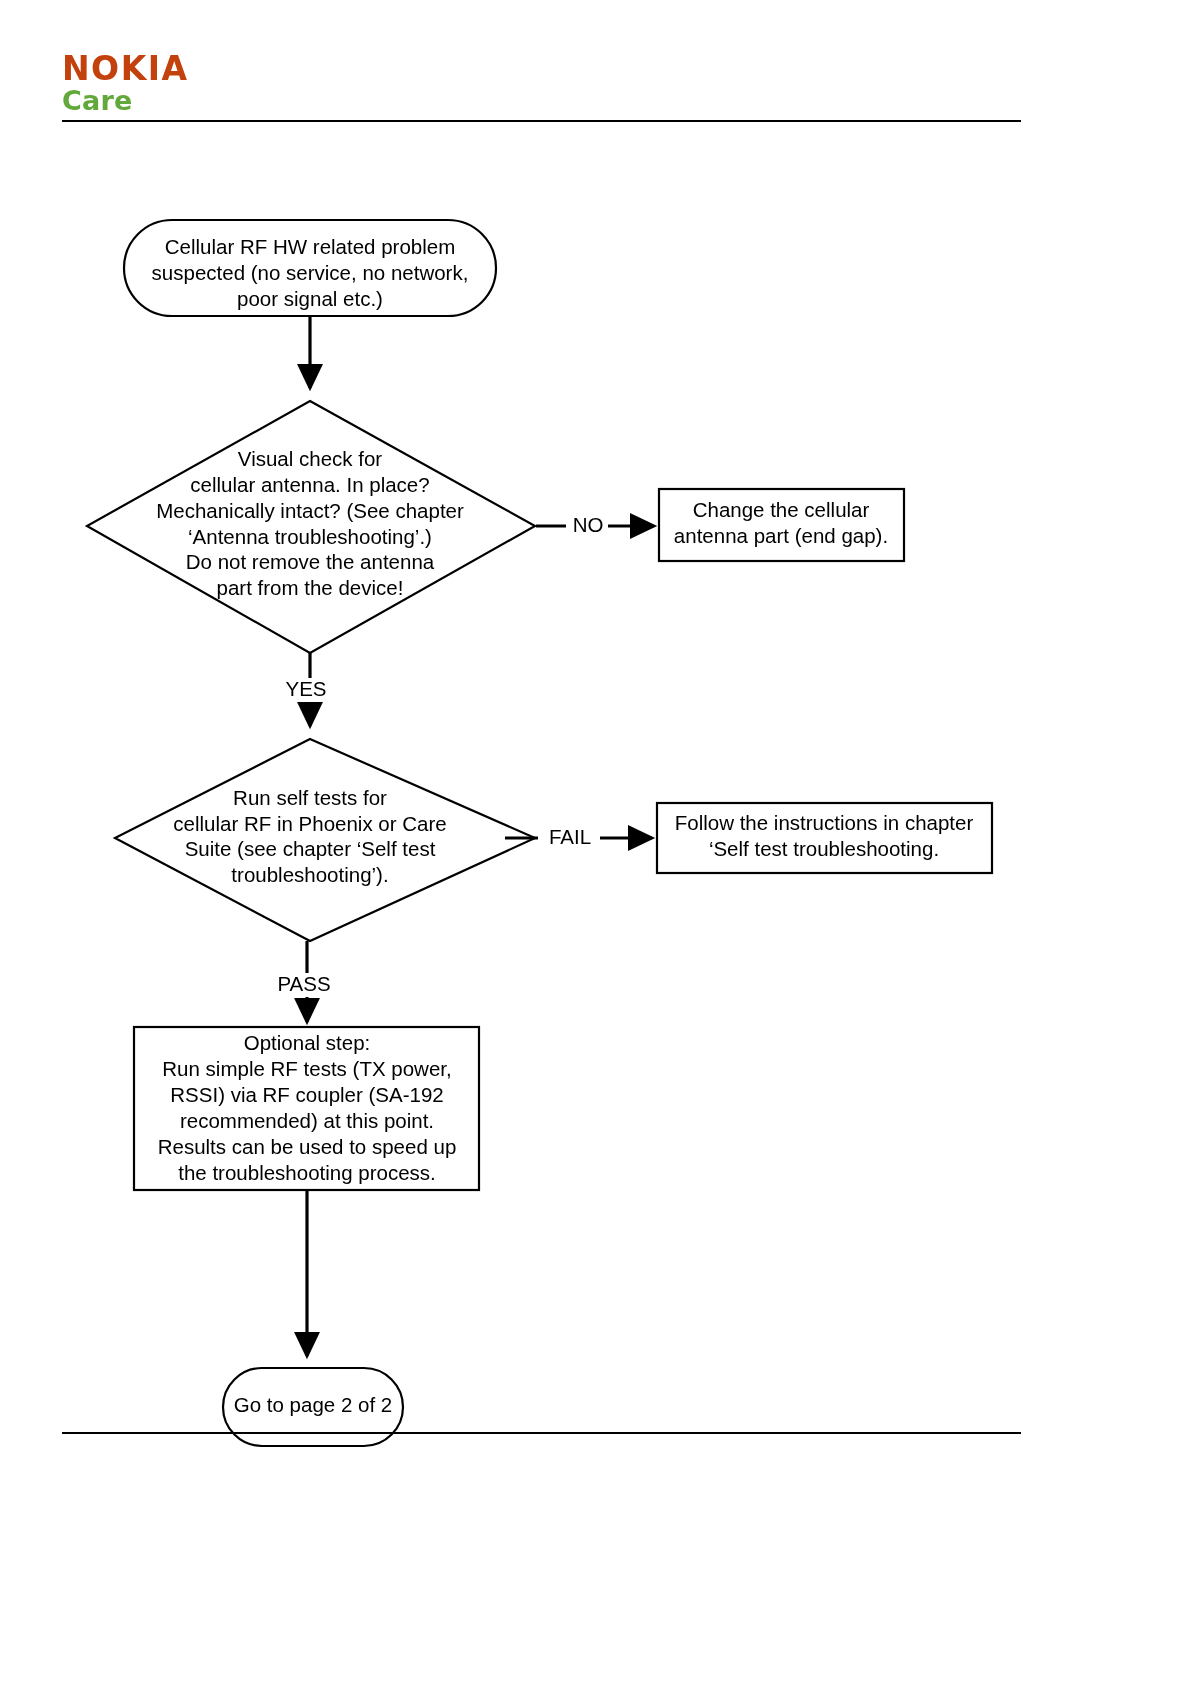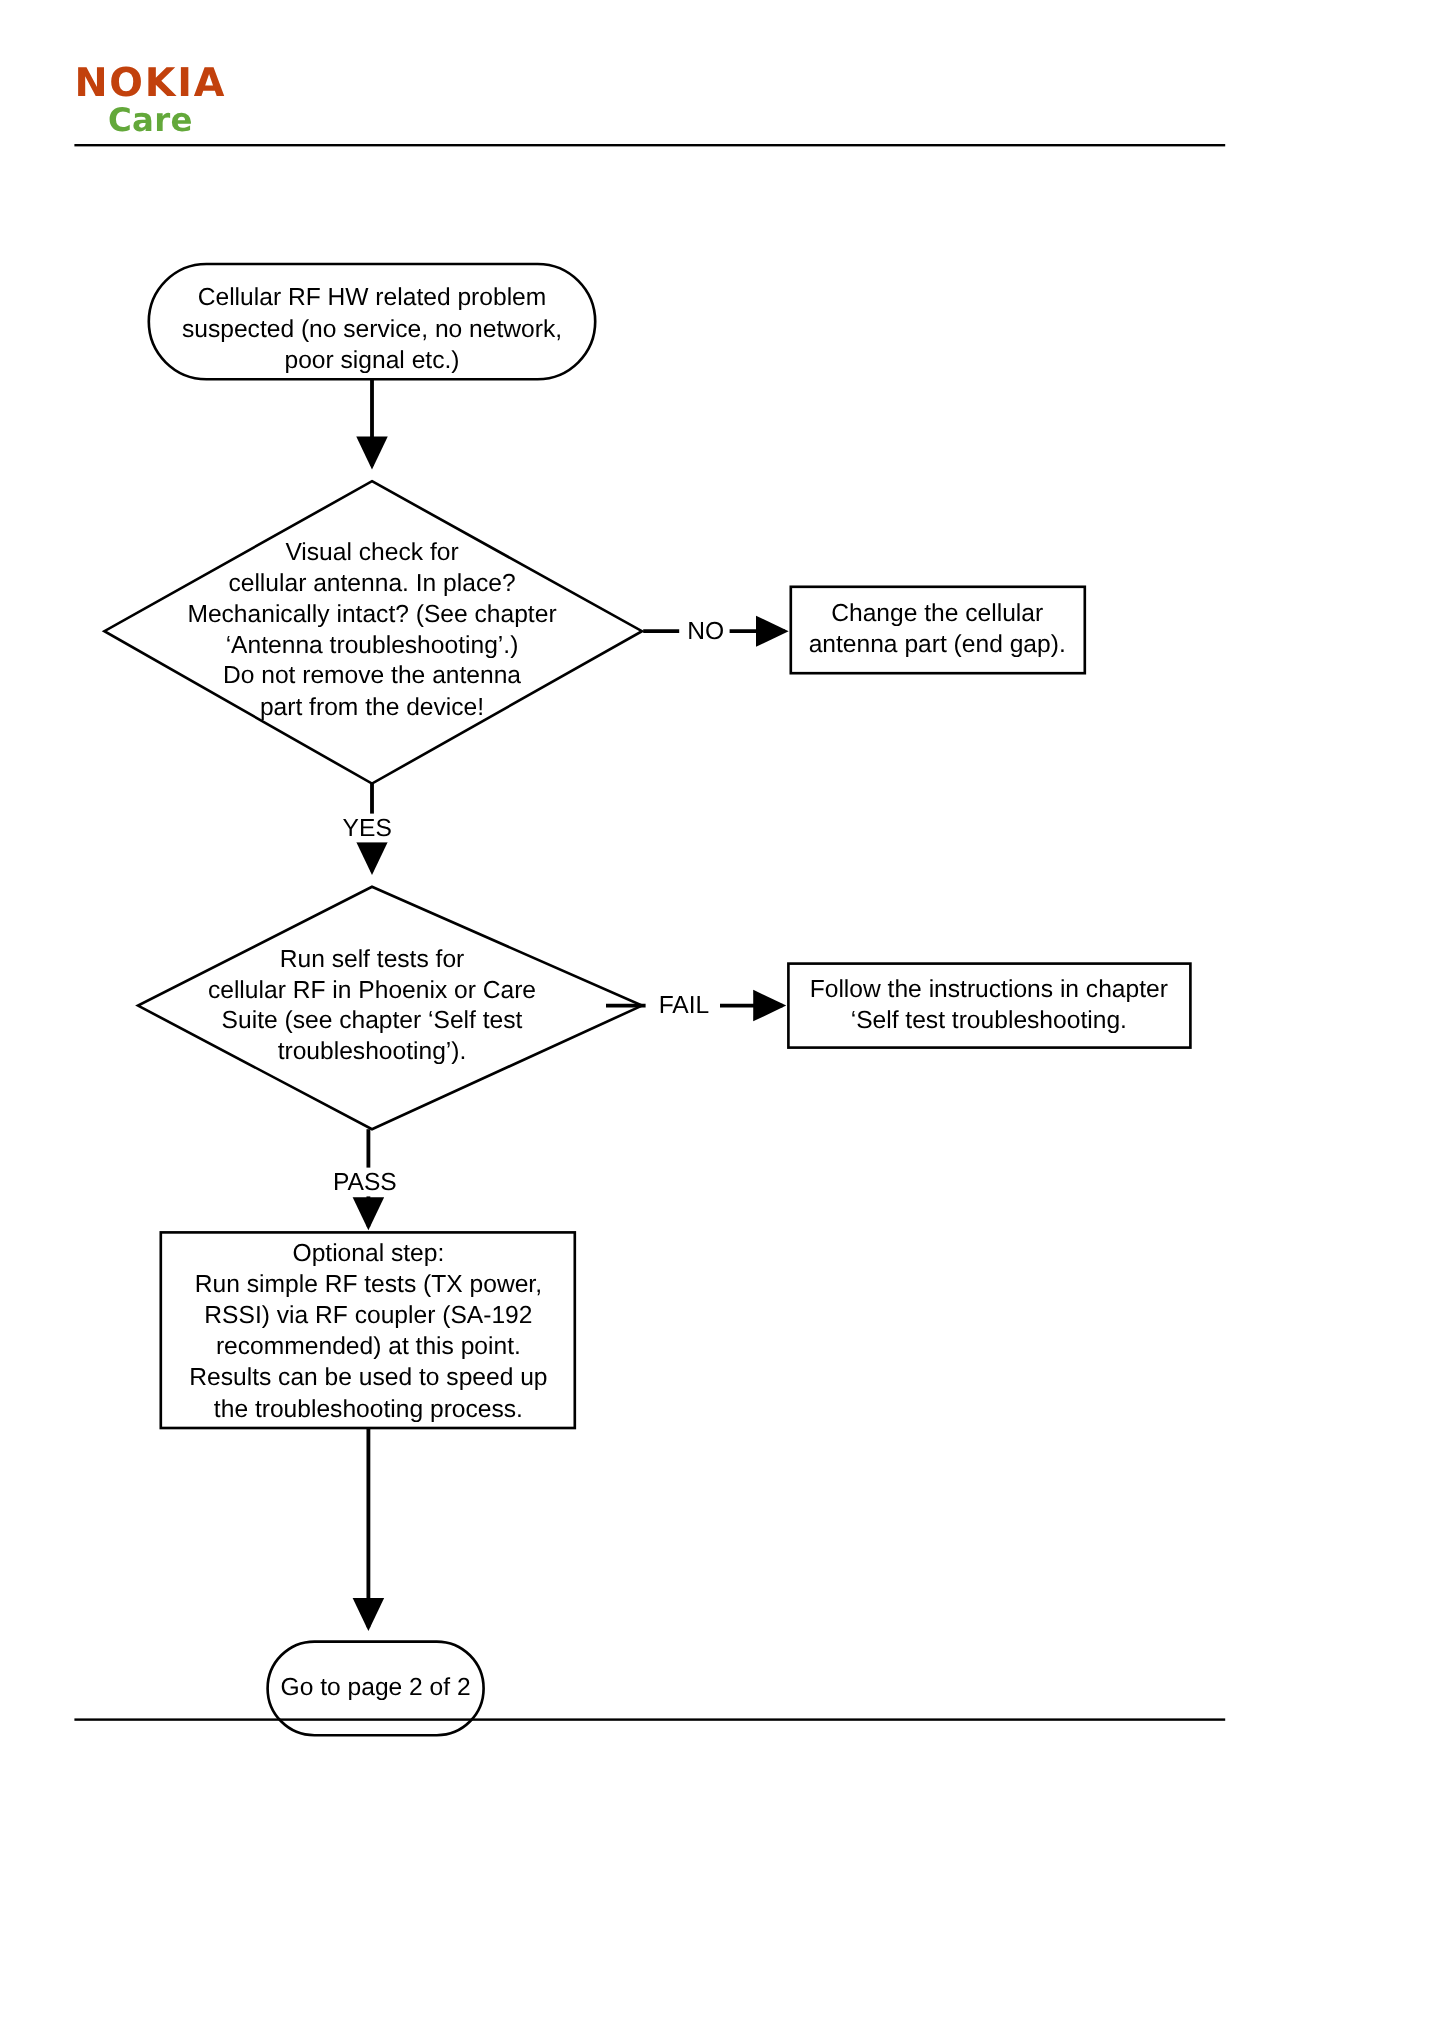--- a/index.html
+++ b/index.html
@@ -41,21 +41,20 @@
     color: #1266ae;
   }
   #brand-care {
     display: block;
     font-family: "DejaVu Sans", sans-serif;
     font-weight: bold;
     font-size: 27px;
     letter-spacing: 0.2px;
     color: #63a83a;
     margin-top: 2px;
-    text-align: center;
   }
   .rule {
     position: absolute;
     left: 62px;
     width: 1959px;
     max-width: 959px;
     height: 0;
     border-top: 2px solid #000000;
   }
   #header-rule { top: 120px; }

